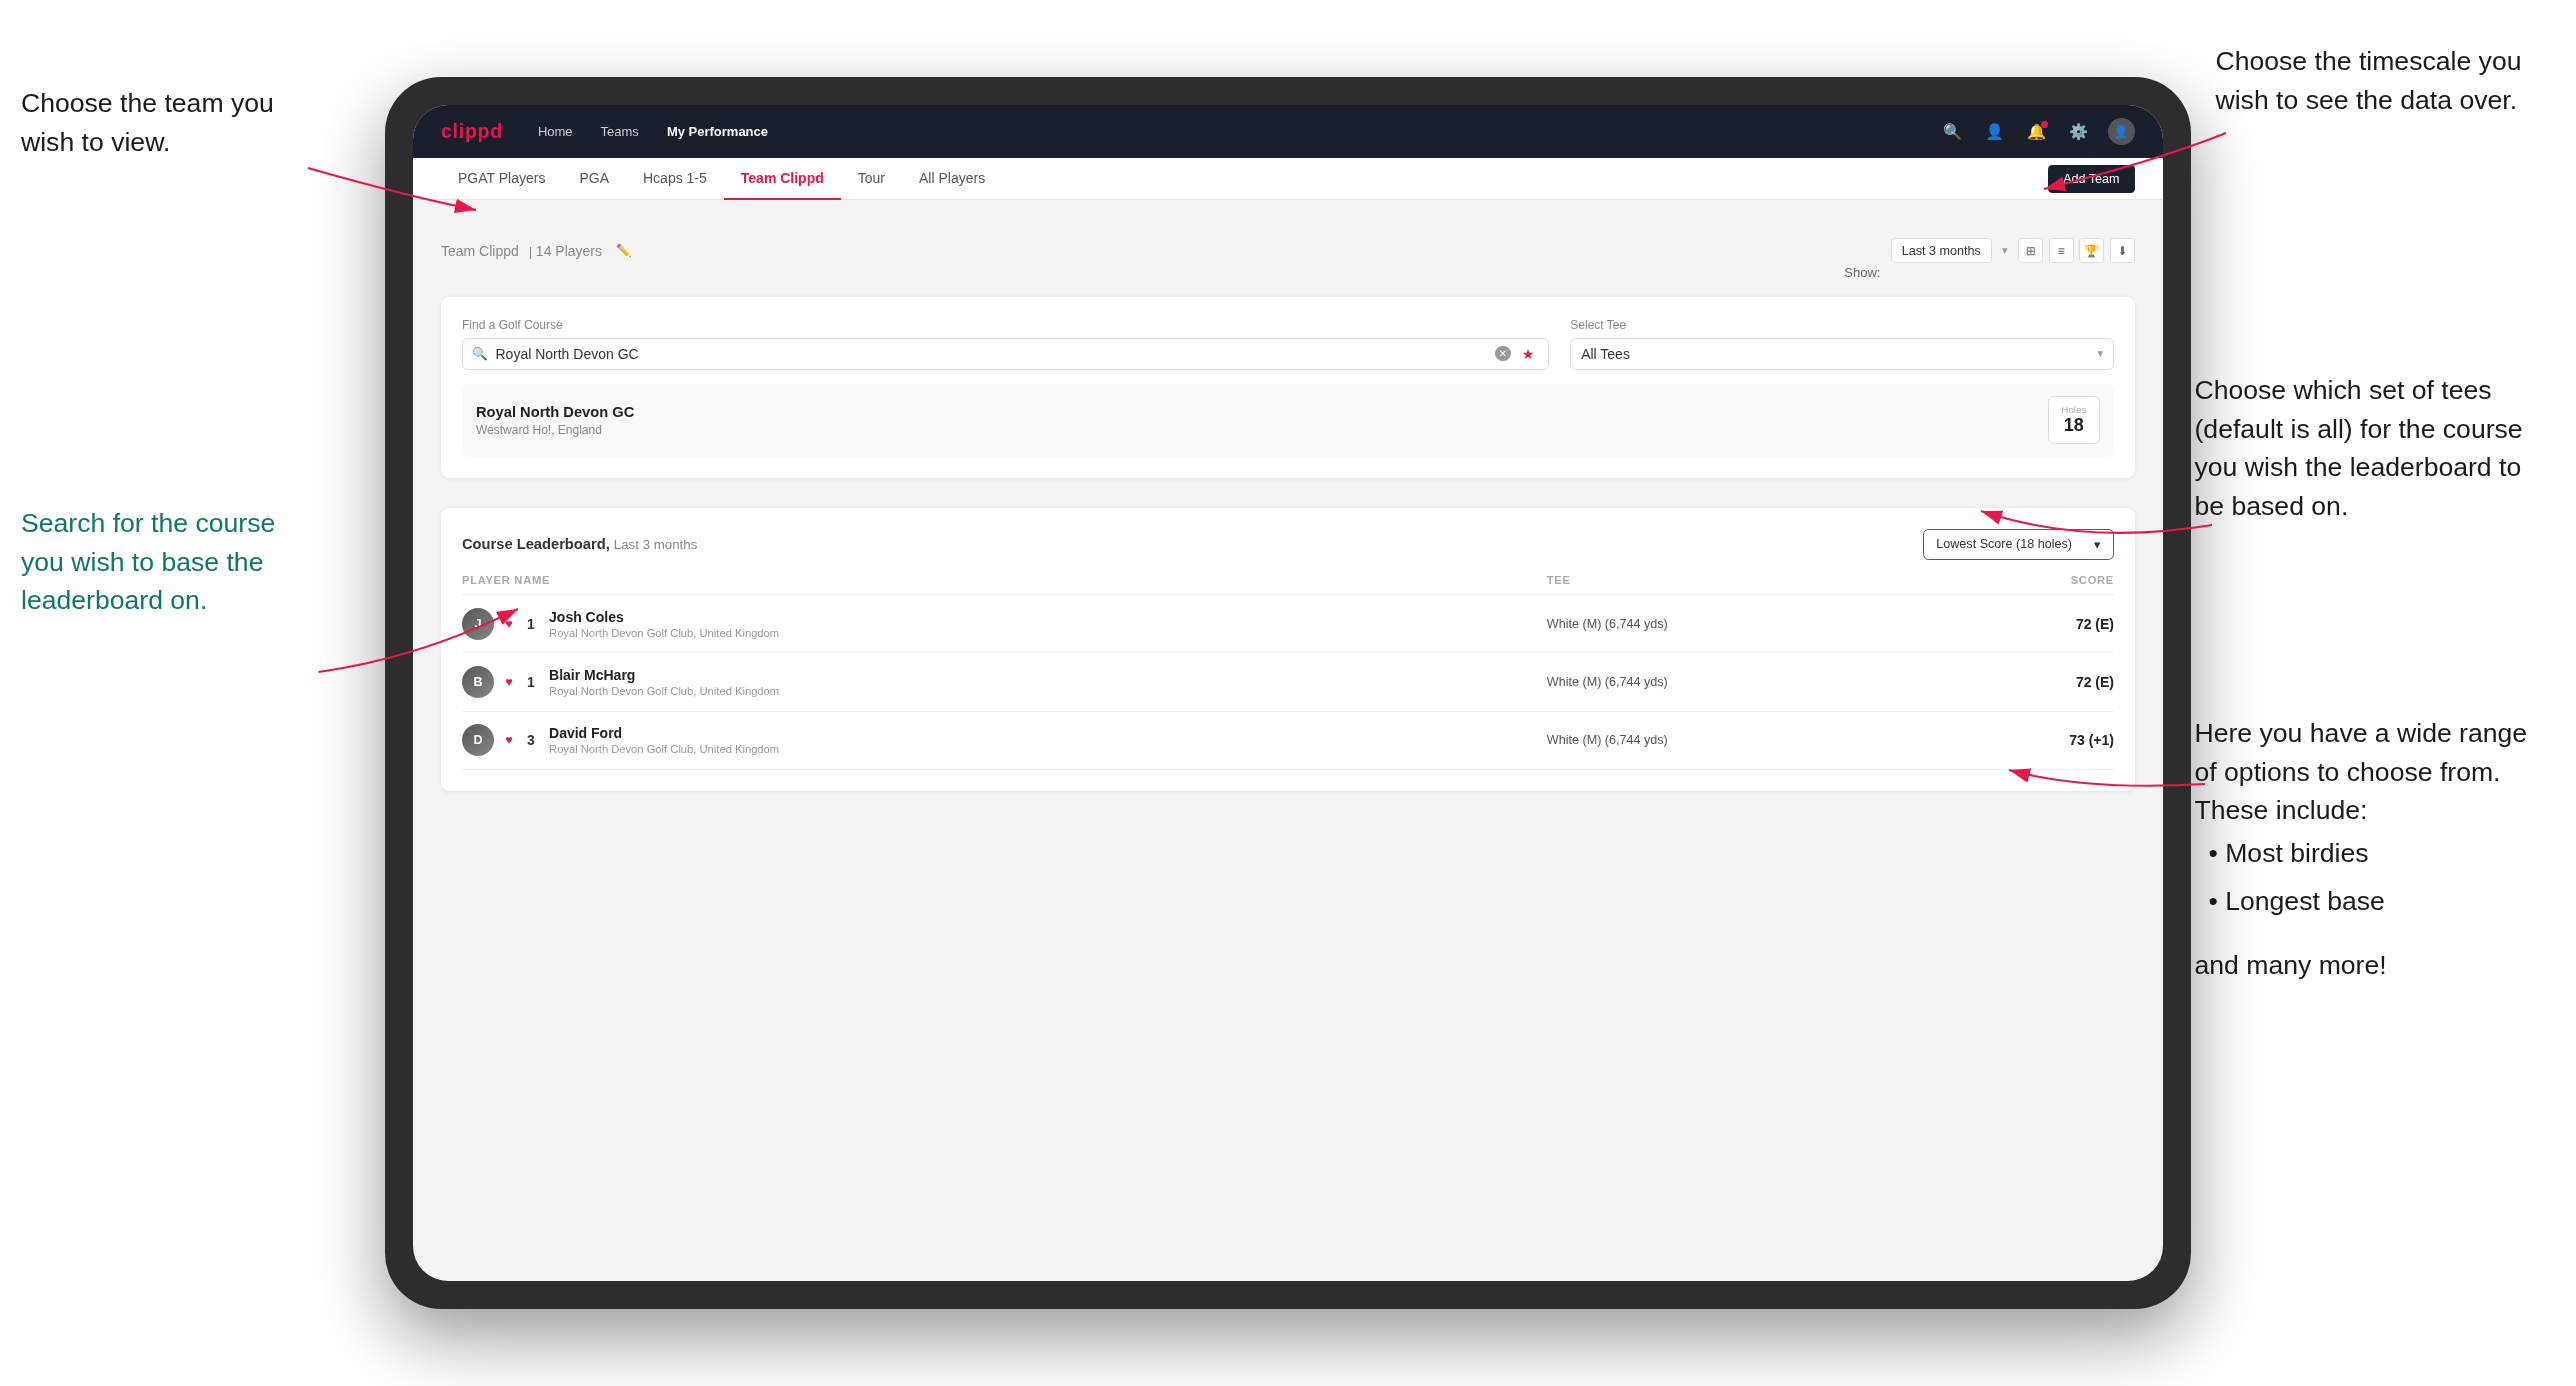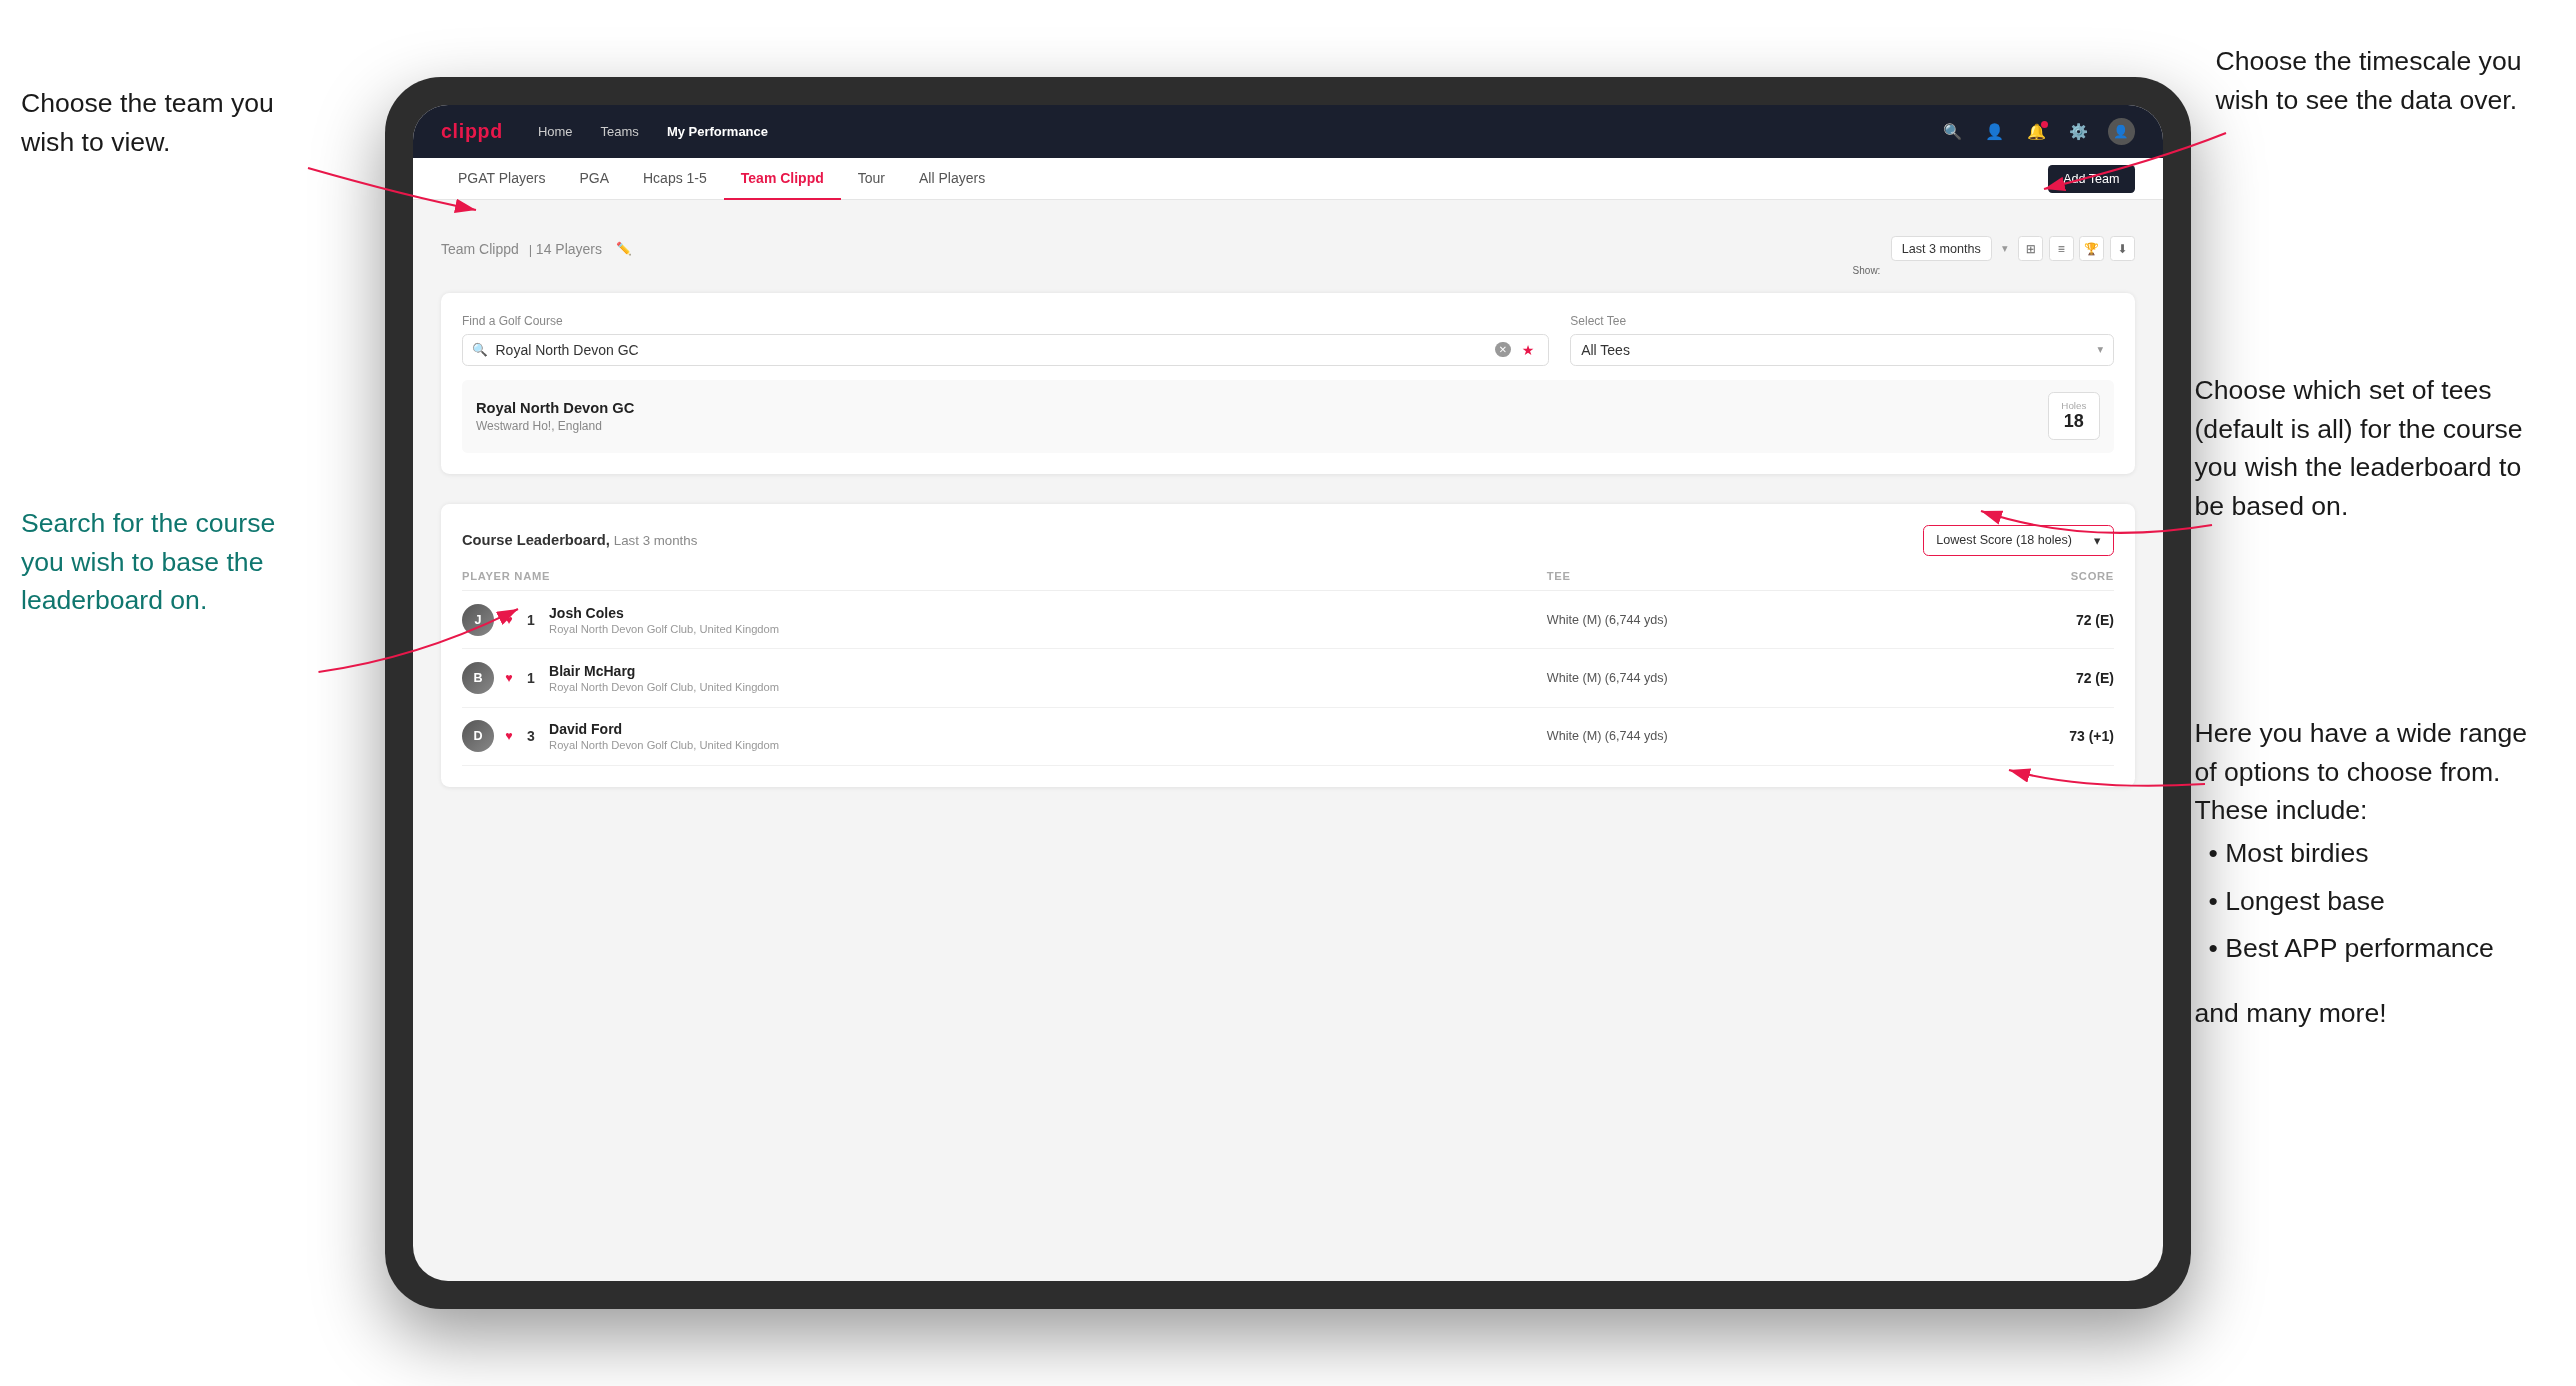--- a/index.html
+++ b/index.html
@@ -192,21 +192,21 @@
       font-size: 12.6px;
     }
 
     .show-controls {
       display: flex;
       align-items: center;
       gap: 10.5px;
     }
 
     .show-label {
-      font-size: 10px;
+      font-size: 13px;
       color: #666;
       margin-top: 44px;
     }
 
     .show-select {
       border: 0.7px solid #ddd;
       border-radius: 4.2px;
       padding: 4.2px 9.8px;
       font-size: 12.6px;
       color: #333;
@@ -755,21 +755,20 @@
   <span>leaderboard on.</span>
 </div>
 
 <div class="ann-right-bottom annotation">
   <span>Here you have a wide range</span><br>
   <span>of options to choose from.</span><br>
   <span>These include:</span>
   <div class="ann-bullet" id="bullet-list">
       <div style="font-size: 26.6px; line-height: 1.8;">• Most birdies</div>
       <div style="font-size: 26.6px; line-height: 1.8;">• Longest base</div>
-      <div style="font-size: 26.6px; line-height: 1.8;">• Best APP performance</div>
     </div>
   <div class="ann-extra">and many more!</div>
 </div>
 
 <svg class="annotations-layer" viewBox="0 0 3680 1980">
 
   <defs>
     <marker id="arrowhead" markerWidth="10" markerHeight="7" refX="10" refY="3.5" orient="auto">
       <polygon points="0 0, 10 3.5, 0 7" fill="#e8174a"></polygon>
     </marker>

